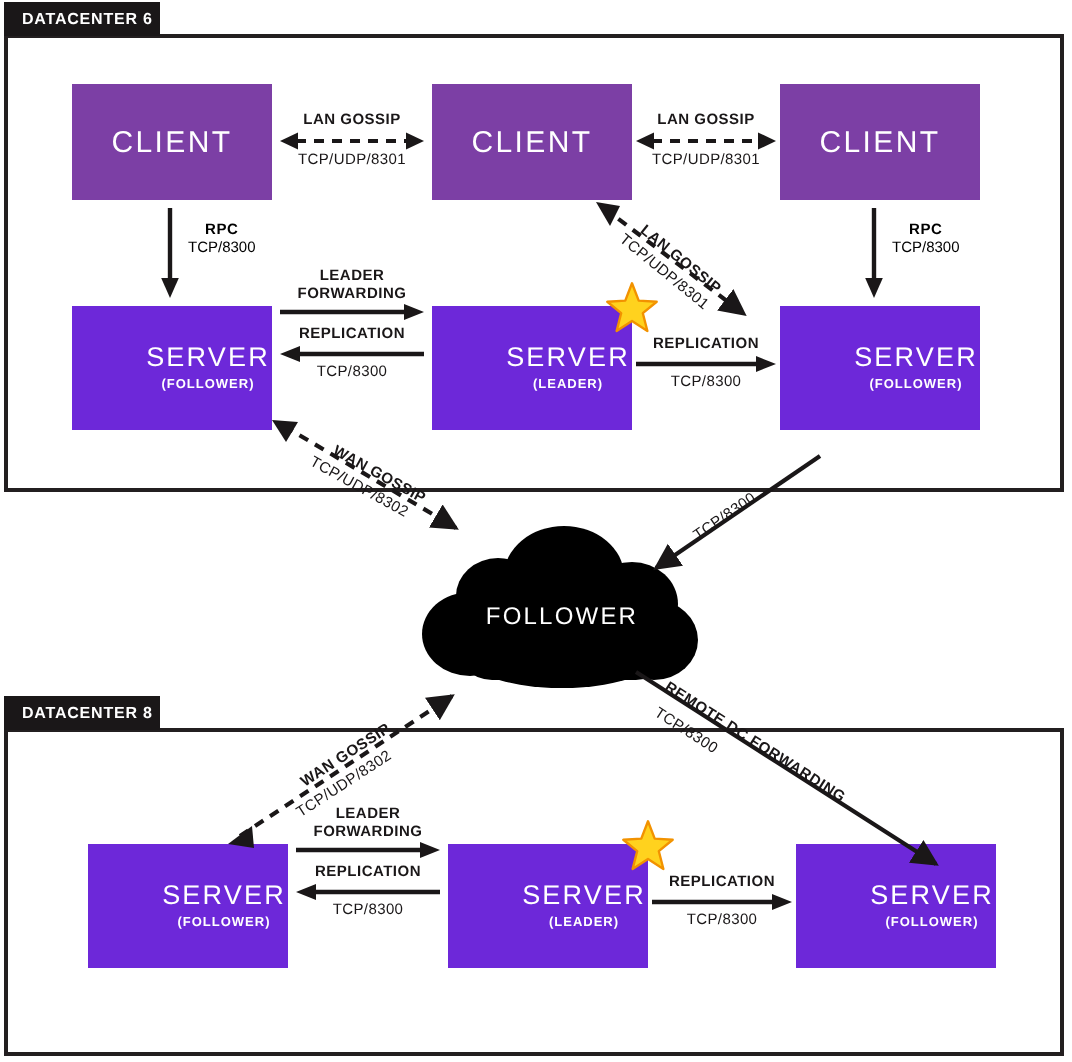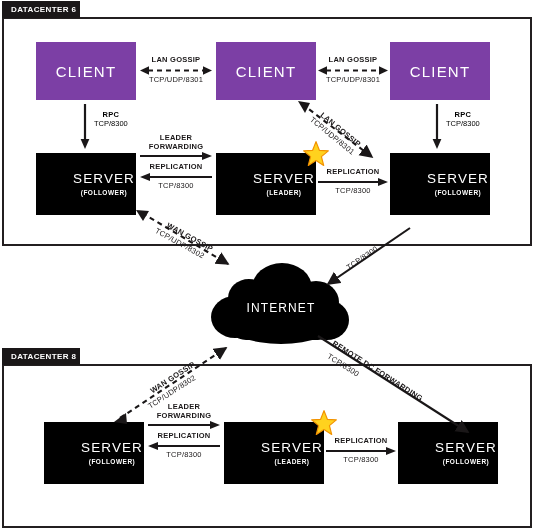--- a/index.html
+++ b/index.html
@@ -41,21 +41,21 @@
     position:absolute;
     box-sizing:border-box;
     display:flex;
     flex-direction:column;
     align-items:center;
     justify-content:center;
     color:#ffffff;
     text-align:right;
   }
   .node.client{background:#7c3fa5;}
-  .node.server{background:#000000;padding-left:36px;}
+  .node.server{background:#6d28d9;padding-left:36px;}
   .node-title{
     font-size:15px;
     letter-spacing:1.2px;
     font-weight:400;
     line-height:1;
   }
   .node.server .node-title{font-size:13.5px;letter-spacing:1.1px;}
   .node-sub{
     font-size:6.5px;
     letter-spacing:.5px;
@@ -257,21 +257,21 @@
       <g fill="#000000">
         <ellipse cx="44" cy="36" rx="21" ry="19"></ellipse>
         <ellipse cx="77" cy="26" rx="30" ry="25"></ellipse>
         <ellipse cx="111" cy="40" rx="23" ry="21"></ellipse>
         <ellipse cx="30" cy="55" rx="24" ry="21"></ellipse>
         <ellipse cx="122" cy="58" rx="22" ry="20"></ellipse>
         <rect x="22" y="40" width="110" height="38" rx="19"></rect>
         <ellipse cx="76" cy="60" rx="55" ry="22"></ellipse>
       </g>
     </svg>
-    <div class="cloud-label">INTERNET</div>
+    <div class="cloud-label">FOLLOWER</div>
   </div>
 
   <div class="dc-frame" style="left:2px;top:364px;width:530px;height:164px;"></div>
   <div class="dc-tab" style="left:2px;top:348px;width:78px;">DATACENTER 8</div>
 
   <div class="node server" style="left:44px;top:422px;width:100px;height:62px;">
     <div class="node-title">SERVER</div>
     <div class="node-sub">(FOLLOWER)</div>
   </div>
   <div class="node server" style="left:224px;top:422px;width:100px;height:62px;">

